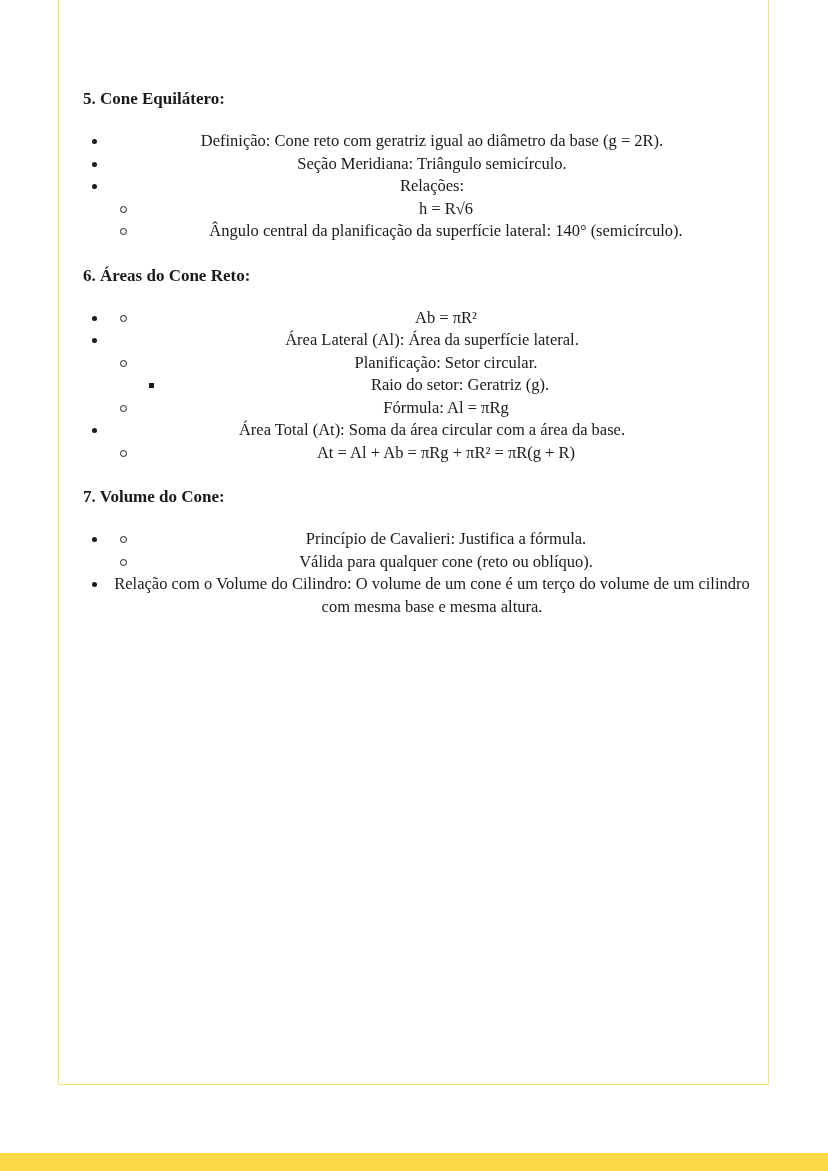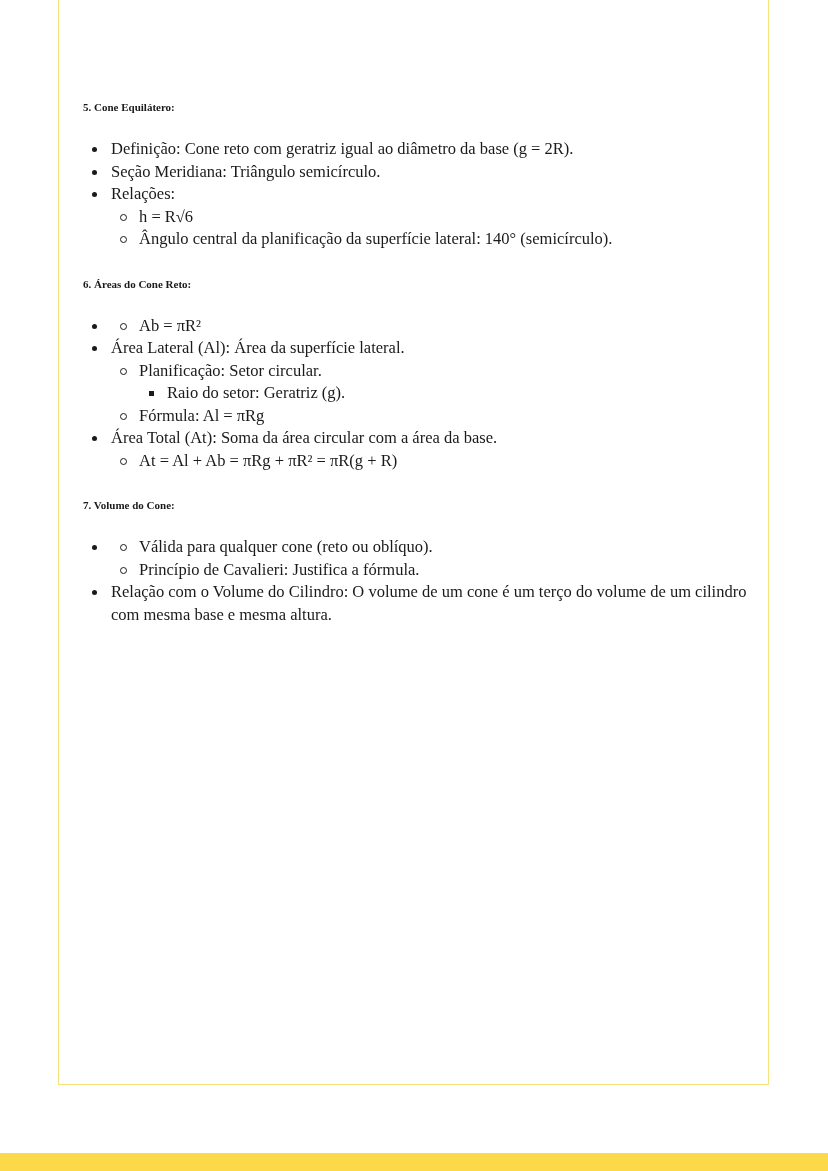--- a/index.html
+++ b/index.html
@@ -2,23 +2,23 @@
 <html><head>
 <meta charset="utf-8">
 <style>
   html, body { margin:0; padding:0; }
   body { width:828px; height:1171px; background:#ffffff; position:relative; overflow:hidden;
          font-family:"DejaVu Serif", "Liberation Serif", serif; color:#1a1a1a; }
   .frame { position:absolute; left:58px; top:-2px; width:711px; height:1087px;
            border:1px solid #f6e27a; border-top:none; box-sizing:border-box; }
   .bottom-bar { position:absolute; left:0; top:1153px; width:828px; height:18px; background:#fbd948; }
   .content { position:absolute; left:83px; top:80px; width:670px; font-family:"Liberation Serif", serif; font-size:16.5px; line-height:22.5px; }
-  h2 { font-size:11px; font-weight:bold; margin:16px 0 20px 0; line-height:22px; }
+  h2 { font-size:17px; font-weight:bold; margin:8px 0 20px 0; line-height:22px; }
   ul { margin:0; padding:0; list-style:none; }
-  ul.l1 > li { position:relative; padding-left:28px; }
+  ul.l1 > li { position:relative; padding-left:28px;text-align:center; }
   ul.l1 > li::before { content:""; position:absolute; left:9px; top:9px; width:5px; height:5px; border-radius:50%; background:#1a1a1a; }
   ul.l2 > li { position:relative; padding-left:28px; }
   ul.l2 > li::before { content:""; position:absolute; left:9px; top:8px; width:5px; height:5px; border-radius:50%; border:1px solid #1a1a1a; background:#fff; }
   ul.l3 > li { position:relative; padding-left:28px;font-family:Liberation Serif, serif; }
   ul.l3 > li::before { content:""; position:absolute; left:10px; top:9px; width:5px; height:5px; background:#1a1a1a; }
   .section { margin-bottom:22px; }
 </style>
 </head>
 <body>
 
@@ -63,22 +63,22 @@
         </ul>
       </li>
     </ul>
   </div>
 
   <div class="section">
     <h2>7. Volume do Cone:</h2>
     <ul class="l1">
       <li>
         <ul class="l2">
+          <li><span>Princípio de Cavalieri: Justifica a fórmula.</span></li>
           <li><span>Válida para qualquer cone (reto ou oblíquo).</span></li>
-          <li><span>Princípio de Cavalieri: Justifica a fórmula.</span></li>
         </ul>
       </li>
       <li><span>Relação com o Volume do Cilindro: O volume de um cone é um terço do volume de um cilindro com mesma base e mesma altura.</span></li>
     </ul>
   </div>
 </div>
 
 <div class="bottom-bar"></div>
 
 </body></html>

